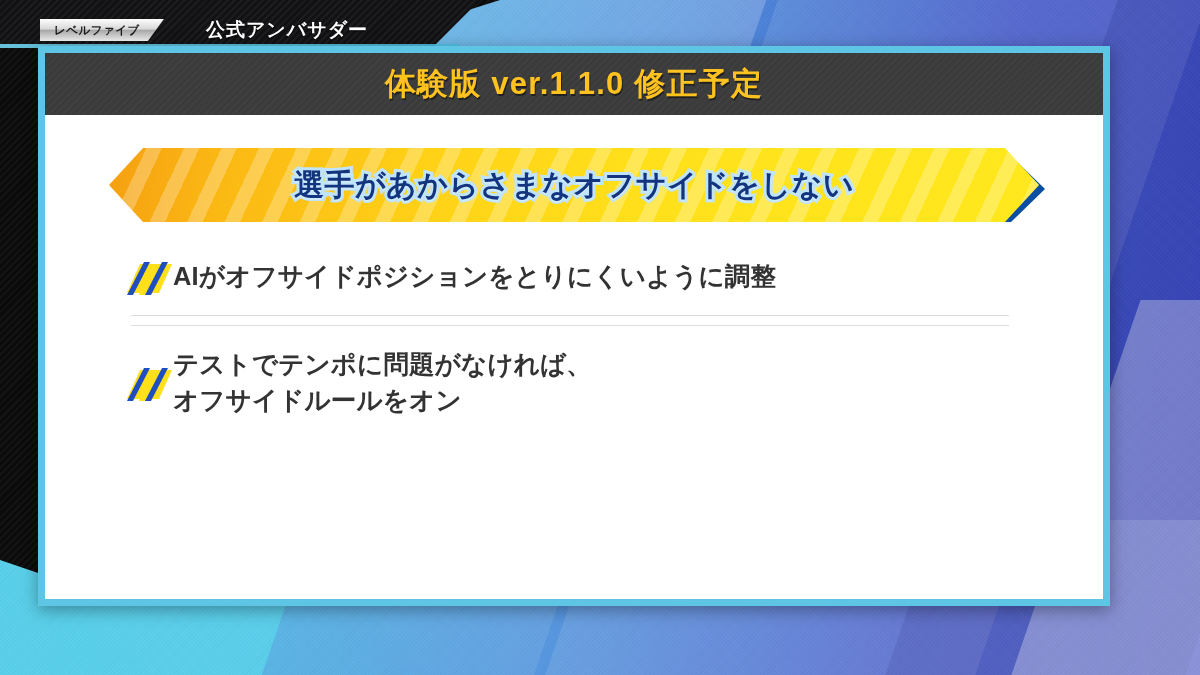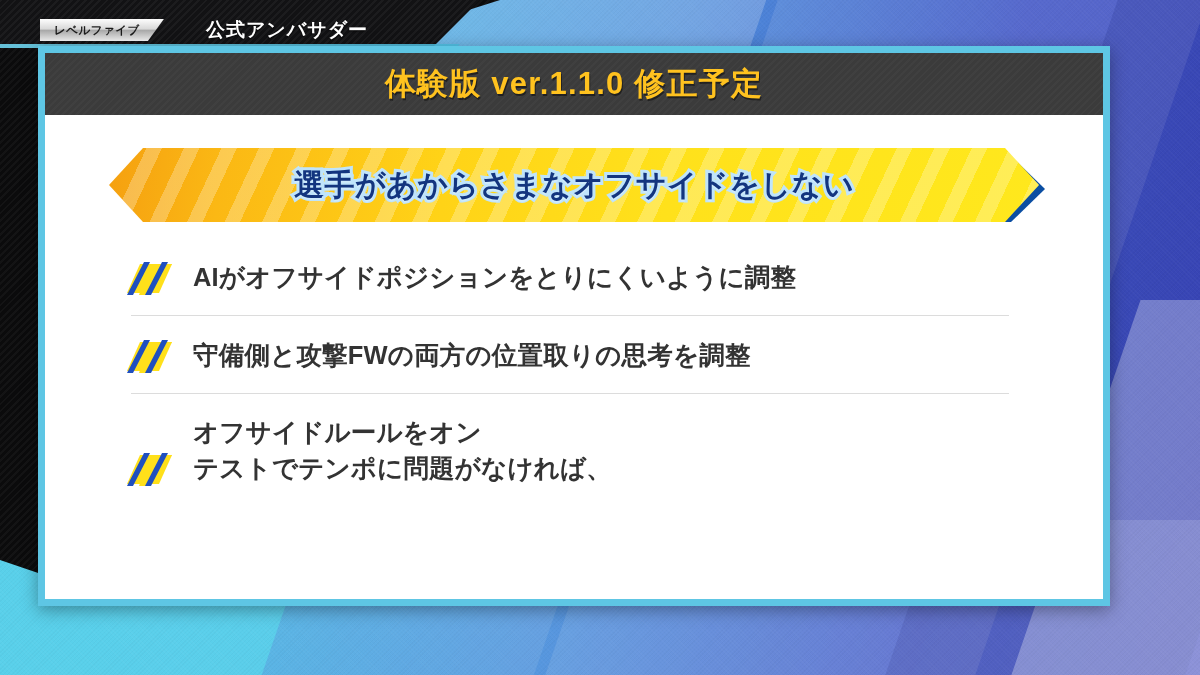--- a/index.html
+++ b/index.html
@@ -136,21 +136,21 @@
     font-size:30px; font-weight:700; letter-spacing:.5px;
     color:#13357f;
     -webkit-text-stroke:6px #bfe4fb;
     paint-order:stroke fill;
     text-shadow:0 2px 0 rgba(255,255,255,.25);
     white-space:nowrap;
   }
 
   
   .list{ margin:30px 0 0 0; padding:0 86px 0 78px; }
-  .row{ display:flex; align-items:flex-end; gap:20px; padding:11px 0 11px 0; }
+  .row{ display:flex; align-items:center; padding:11px 0 11px 0; }
   .row.r1{ padding-top:14px; }
   .bullet{ flex:0 0 auto; width:50px; height:33px; margin-top:4px; }
   .rowtext{
     font-size:25.5px; font-weight:700; color:#333333; line-height:1.42;
     letter-spacing:.2px;
   }
   .rowtext span{ display:block; }
   .divider{
     height:1px; background:#dcdcdc; margin:9px 8px 9px 8px;
   }
@@ -202,48 +202,35 @@
               <polygon points="4,33 21,0 27,0 10,33" fill="#1f4fbf"></polygon>
             </svg>
           </span>
           <div class="rowtext">
             <span>AIがオフサイドポジションをとりにくいように調整</span>
           </div>
         </div>
 
         <div class="divider"></div>
 
+
+        <div class="divider"></div>
+
         <div class="row">
           <span class="bullet">
             <svg viewBox="0 0 50 33" width="50" height="33" aria-hidden="true">
               <polygon points="4,31 17,2 49,2 36,31" fill="#ffe01a"></polygon>
               <polygon points="28,2 49,2 25,33 16,33" fill="#ffe01a"></polygon>
               <polygon points="22,33 39,0 45,0 28,33" fill="#1f4fbf"></polygon>
               <polygon points="4,33 21,0 27,0 10,33" fill="#1f4fbf"></polygon>
             </svg>
           </span>
           <div class="rowtext">
-            <span>守備側と攻撃FWの両方の位置取りの思考を調整</span>
-          </div>
-        </div>
-
-        <div class="divider"></div>
-
-        <div class="row">
-          <span class="bullet">
-            <svg viewBox="0 0 50 33" width="50" height="33" aria-hidden="true">
-              <polygon points="4,31 17,2 49,2 36,31" fill="#ffe01a"></polygon>
-              <polygon points="28,2 49,2 25,33 16,33" fill="#ffe01a"></polygon>
-              <polygon points="22,33 39,0 45,0 28,33" fill="#1f4fbf"></polygon>
-              <polygon points="4,33 21,0 27,0 10,33" fill="#1f4fbf"></polygon>
-            </svg>
-          </span>
-          <div class="rowtext">
+            <span>テストでテンポに問題がなければ、</span>
             <span>オフサイドルールをオン</span>
-            <span>テストでテンポに問題がなければ、</span>
           </div>
         </div>
 
       </div>
     </div>
   </div>
 
 </div>
 
 </body></html>

